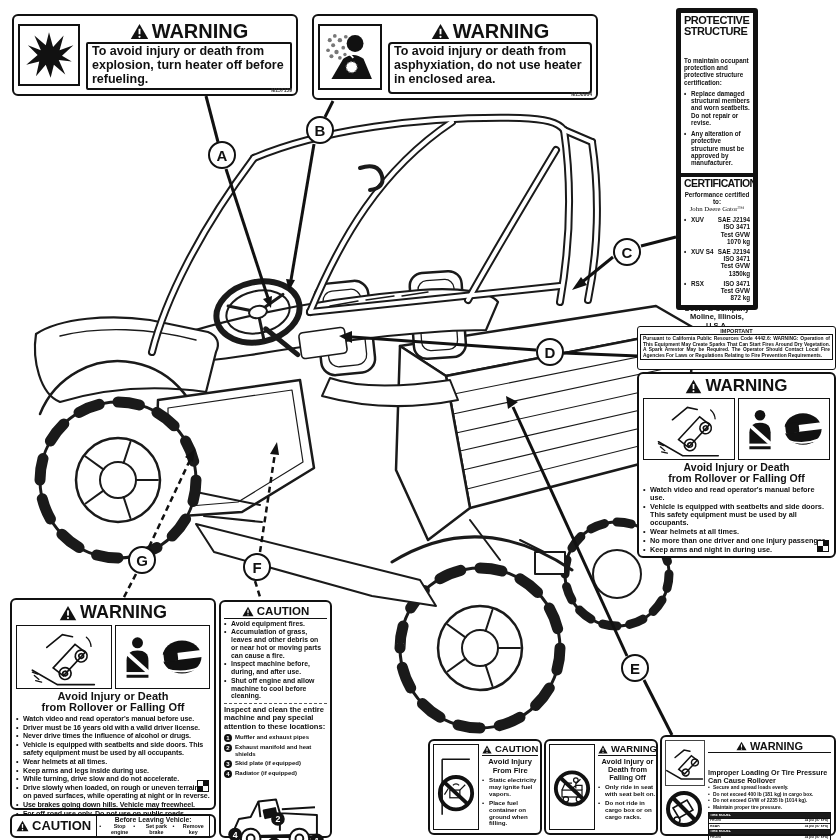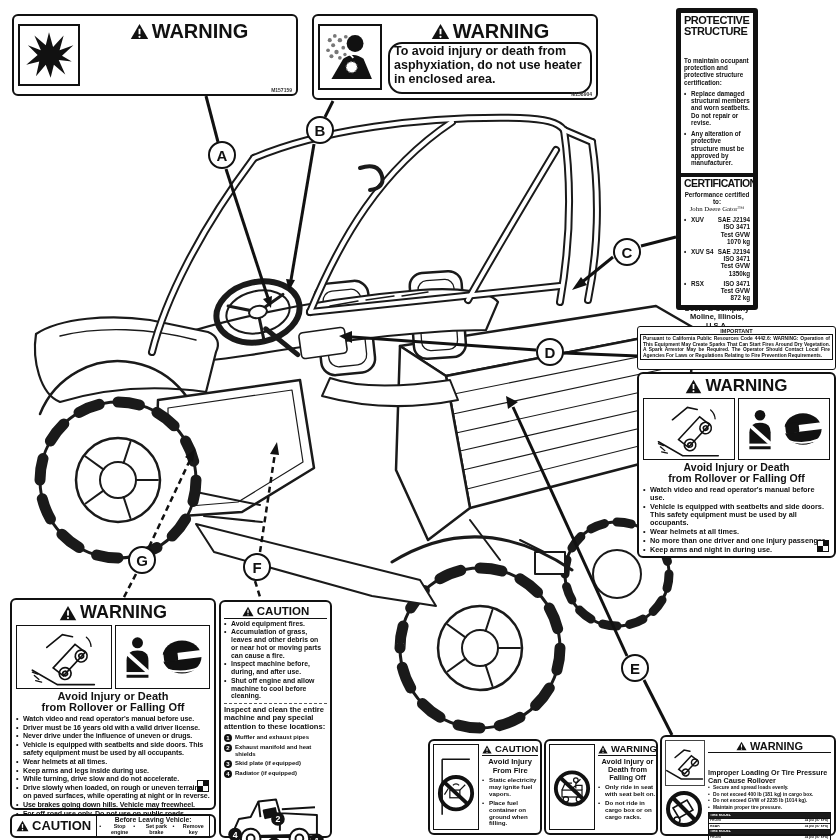--- a/index.html
+++ b/index.html
@@ -198,20 +198,21 @@
     </div>
     <div style="flex:1;display:flex;flex-direction:column">
       <div class="hdr" style="font-size:20px">
         <svg class="tw" width="19" height="17" viewBox="0 0 24 21">
               <path d="M12 1 23 20H1Z"></path>
               <rect x="10.8" y="7" width="2.4" height="7" fill="#fff"></rect>
               <circle cx="12" cy="17.2" r="1.4" fill="#fff"></circle>
             </svg>
         <span>WARNING</span>
       </div>
+      <div style="border:2px solid #111;border-radius:2px;padding:1px 4px;font-size:12.5px;line-height:1.1;flex:1">To avoid injury or death from explosion, turn heater off before refueling.</div>
     </div>
   </div>
   <div class="tinyid" style="right:4px;bottom:1px">M157159</div>
 </div>
 
 <div class="lbl" style="left:312px;top:14px;width:286px;height:86px;padding:4px">
   <div style="display:flex;gap:6px;height:100%">
     <div class="ibox" style="width:64px;height:66px;align-self:center">
       <svg width="54" height="56" viewBox="0 0 64 64">
         <g fill="#777">
@@ -237,21 +238,21 @@
     </div>
     <div style="flex:1;display:flex;flex-direction:column">
       <div class="hdr" style="font-size:20px">
         <svg class="tw" width="19" height="17" viewBox="0 0 24 21">
               <path d="M12 1 23 20H1Z"></path>
               <rect x="10.8" y="7" width="2.4" height="7" fill="#fff"></rect>
               <circle cx="12" cy="17.2" r="1.4" fill="#fff"></circle>
             </svg>
         <span>WARNING</span>
       </div>
-      <div style="border:2px solid #111;border-radius:14px;padding:1px 4px;font-size:12.5px;line-height:1.1;flex:1">To avoid injury or death from asphyxiation, do not use heater in enclosed area.</div>
+      <div style="border:2px solid #111;border-radius:4px;padding:1px 4px;font-size:12.5px;line-height:1.1;flex:1">To avoid injury or death from asphyxiation, do not use heater in enclosed area.</div>
     </div>
   </div>
   <div class="tinyid" style="right:4px;bottom:1px">M158904</div>
 </div>
 
 <div class="lbl" style="left:676px;top:8px;width:82px;height:302px;border-width:5px;border-radius:3px;padding:2px 3px;font-size:6.3px;line-height:1.15">
   <div style="font-size:11px;line-height:1;letter-spacing:-0.5px">PROTECTIVE</div>
   <div style="font-size:11px;line-height:1;letter-spacing:-0.5px;margin-bottom:20px">STRUCTURE</div>
   <div style="margin-bottom:4px">To maintain occupant protection and protective structure certification:</div>
   <p class="b" style="margin-bottom:4px">Replace damaged structural members and worn seatbelts. Do not repair or revise.</p>
@@ -385,21 +386,21 @@
         </g>
         <path d="M10,52 Q39,62 68,50" stroke="#fff" stroke-width="3" fill="none"></path>
       </svg>
     </div>
   </div>
   <div class="ctr" style="font-size:11px;line-height:1.05">Avoid Injury or Death</div>
   <div class="ctr" style="font-size:11px;line-height:1.05;margin-bottom:2px">from Rollover or Falling Off</div>
   <div style="font-size:7.1px;line-height:1.1;letter-spacing:-0.1px">
     <p class="b">Watch video and read operator's manual before use.</p>
     <p class="b">Driver must be 16 years old with a valid driver license.</p>
-    <p class="b">Never drive under the influence of uneven or drugs.</p>
+    <p class="b">Never drive times the influence of alcohol or drugs.</p>
     <p class="b">Vehicle is equipped with seatbelts and side doors. This safety equipment must be used by all occupants.</p>
     <p class="b">Wear helmets at all times.</p>
     <p class="b">Keep arms and legs inside during use.</p>
     <p class="b">While turning, drive slow and do not accelerate.</p>
     <p class="b">Drive slowly when loaded, on rough or uneven terrain, on paved surfaces, while operating at night or in reverse.</p>
     <p class="b">Use brakes going down hills. Vehicle may freewheel.</p>
     <p class="b">For off-road use only. Do not use on public roads.</p>
   </div>
   <span class="dm" style="position:absolute;right:5px;bottom:16px;width:10px;height:10px"></span>
 </div>

